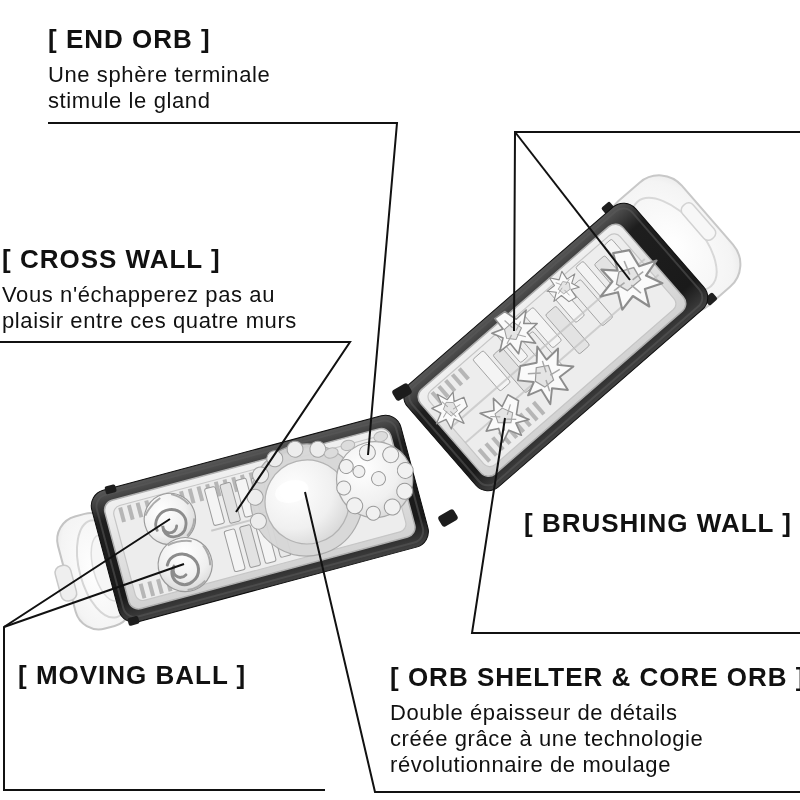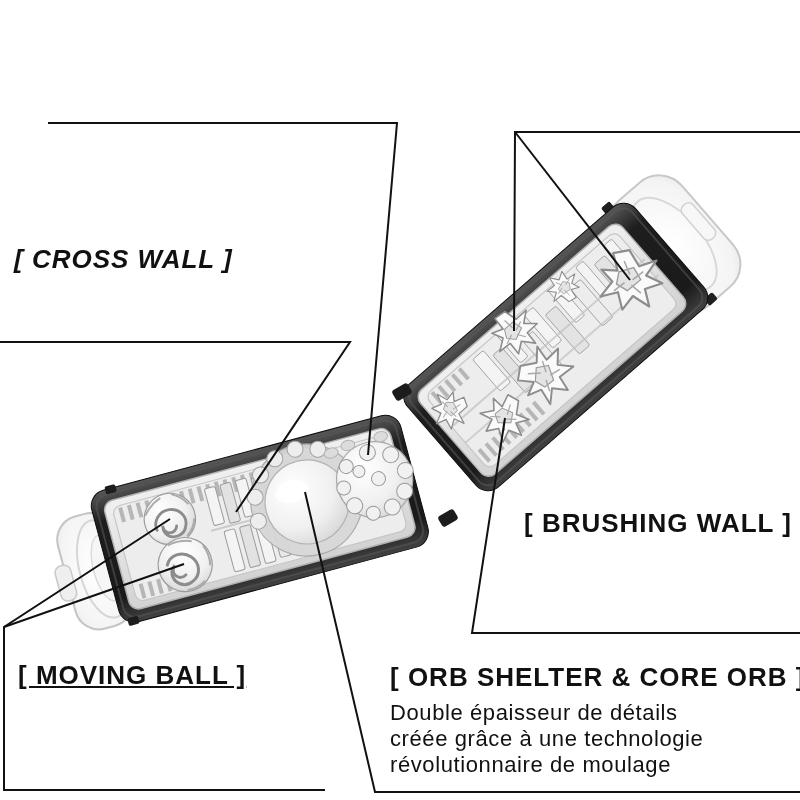--- a/index.html
+++ b/index.html
@@ -213,31 +213,38 @@
       <polyline points="800,132 515,132 514,331"></polyline>
       <line x1="515" y1="132" x2="630" y2="280"></line>
       <polyline points="0,342 350,342 236,512"></polyline>
       <polyline points="800,633 472,633 505,418"></polyline>
       <polyline points="325,790 4,790 4,627 170,519"></polyline>
       <line x1="4" y1="627" x2="184" y2="564"></line>
       <polyline points="800,792 375,792 305,492"></polyline>
     </g>
   </svg>
 
-
-
-  <div class="label" style="left:14px;top:244px;font-style:italic;">
+  <div class="label" style="left:48px;top:24px;">
+    <div class="label-title">[ END ORB ]</div>
+    <div class="label-body">Une sphère terminale
+stimule le gland</div>
+  </div>
+
+
+  <div class="label" style="left:2px;top:244px;">
     <div class="label-title">[ CROSS WALL ]</div>
+    <div class="label-body">Vous n'échapperez pas au
+plaisir entre ces quatre murs</div>
   </div>
 
   <div class="label" style="left:524px;top:508px;">
     <div class="label-title">[ BRUSHING WALL ]</div>
   </div>
 
-  <div class="label" style="left:18px;top:660px;text-decoration:underline;">
+  <div class="label" style="left:18px;top:660px;">
     <div class="label-title">[ MOVING BALL ]</div>
   </div>
 
   <div class="label" style="left:390px;top:662px;">
     <div class="label-title">[ ORB SHELTER &amp; CORE ORB ]</div>
     <div class="label-body">Double épaisseur de détails
 créée grâce à une technologie
 révolutionnaire de moulage</div>
   </div>
 

